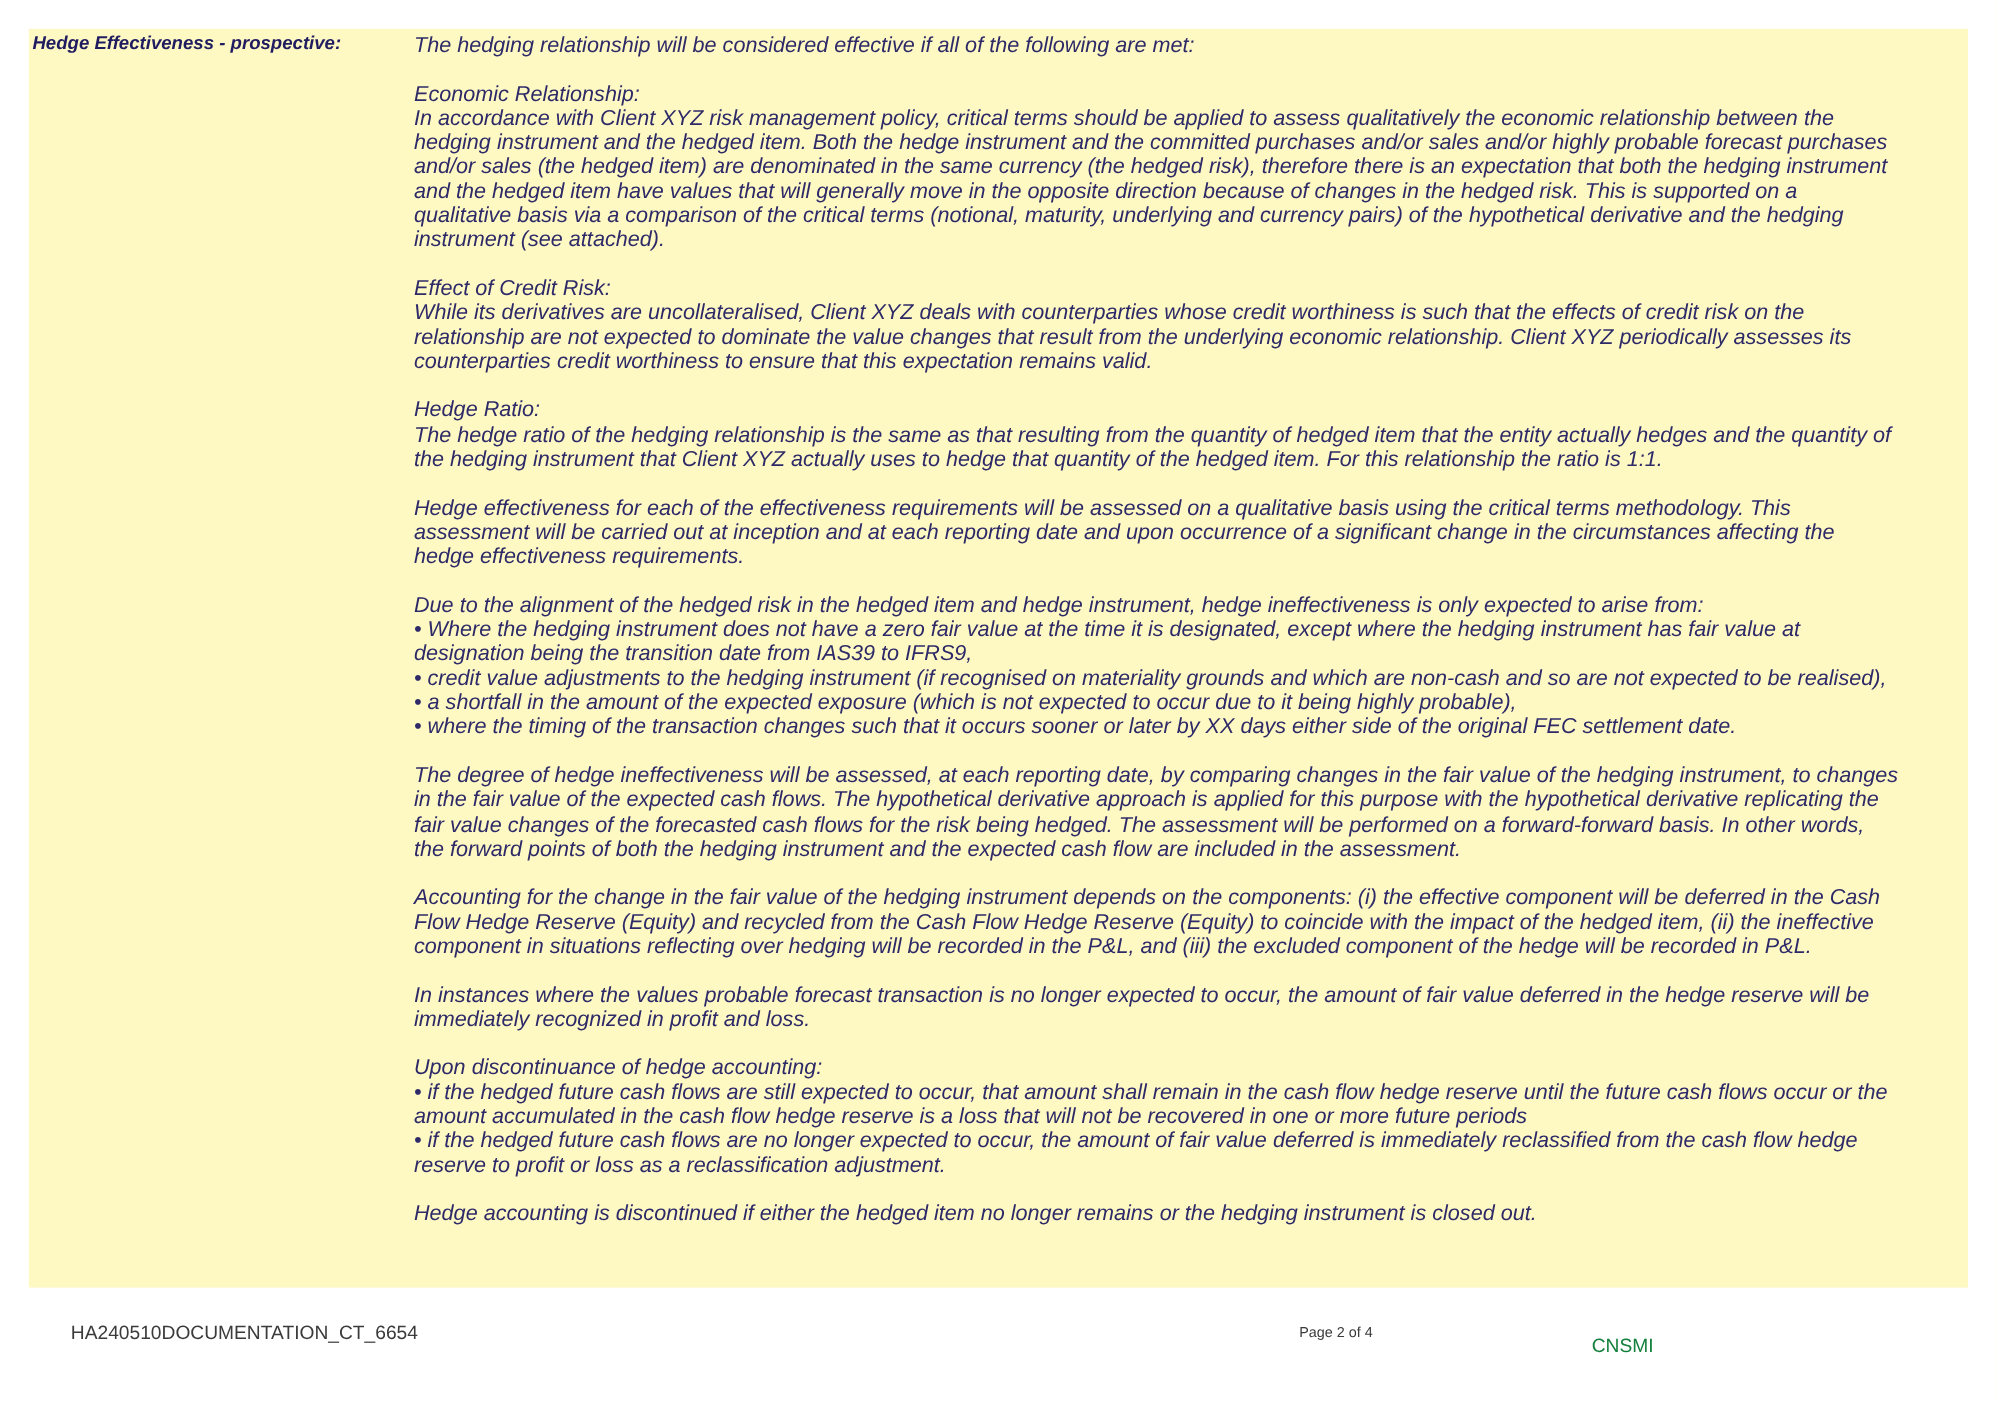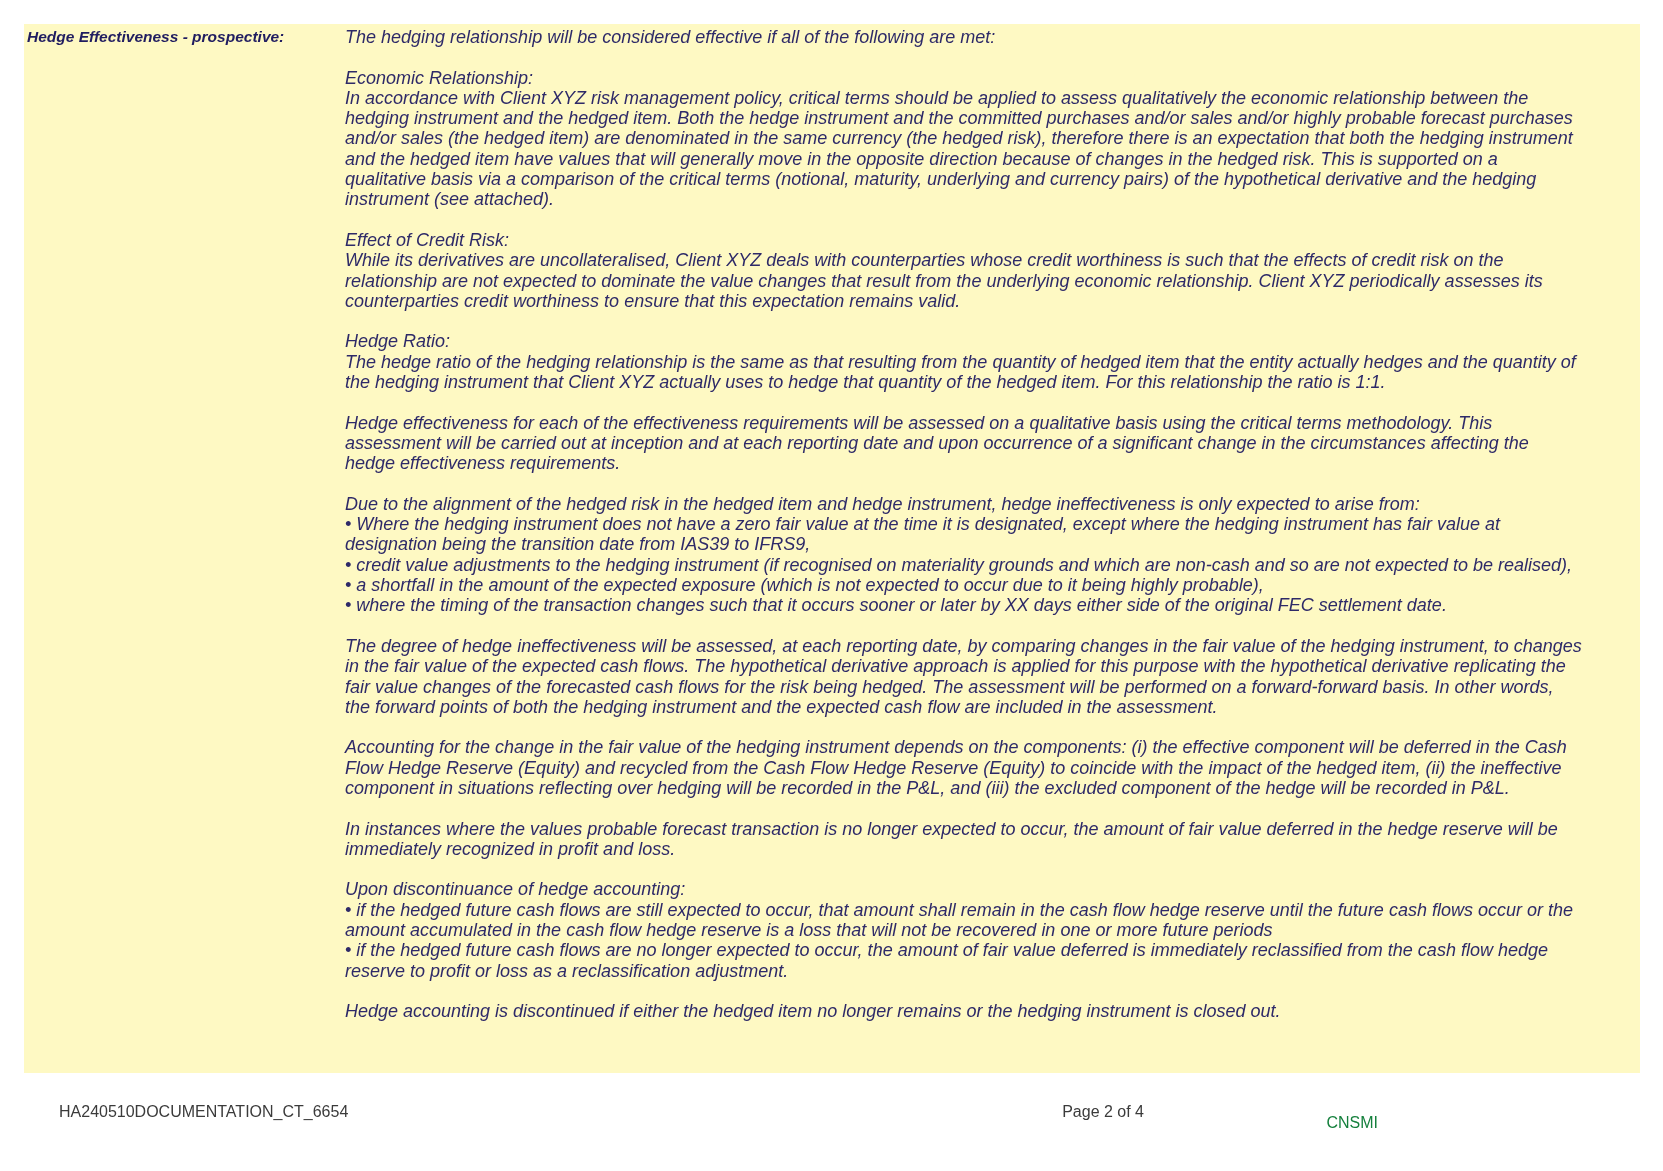--- a/index.html
+++ b/index.html
@@ -61,21 +61,21 @@
     position: absolute;
     left: 24px;
     top: 30px;
     font-size: 16px;
     color: #3b3b3b;
   }
   .page-indicator {
     position: absolute;
     right: 265px;
     top: 30px;
-    font-size: 16px;
+    font-size: 12px;
     color: #3b3b3b;
   }
   .footer-brand {
     position: absolute;
     right: 31px;
     top: 41px;
     font-size: 16px;
     color: #15803d;
   }
 </style>

